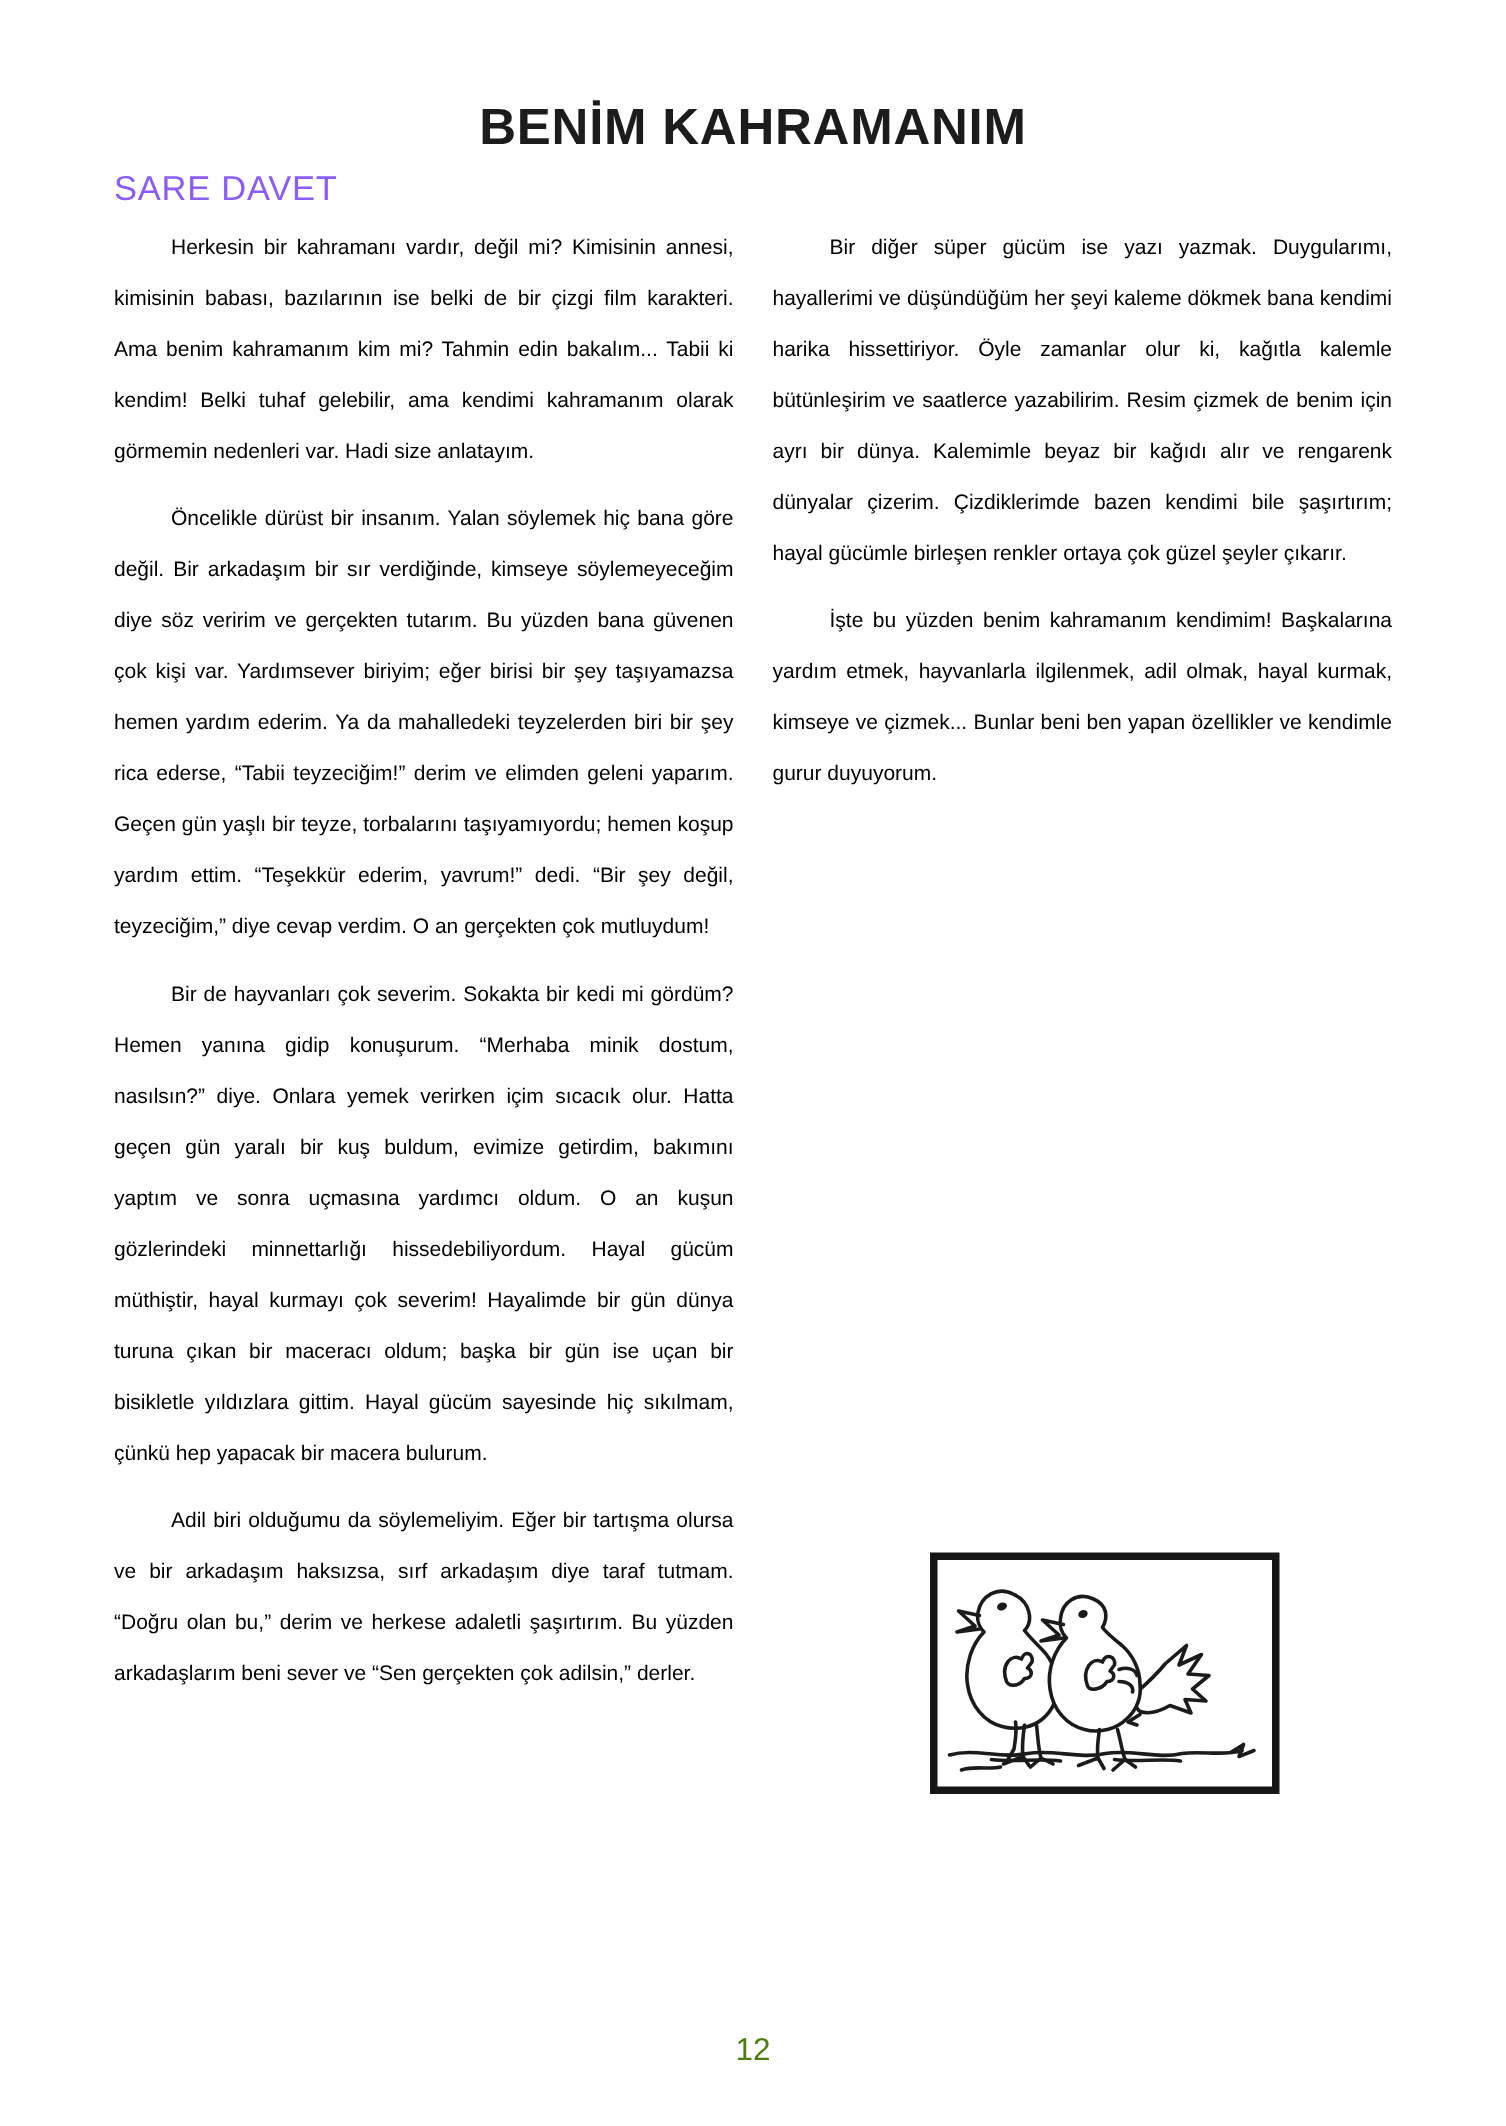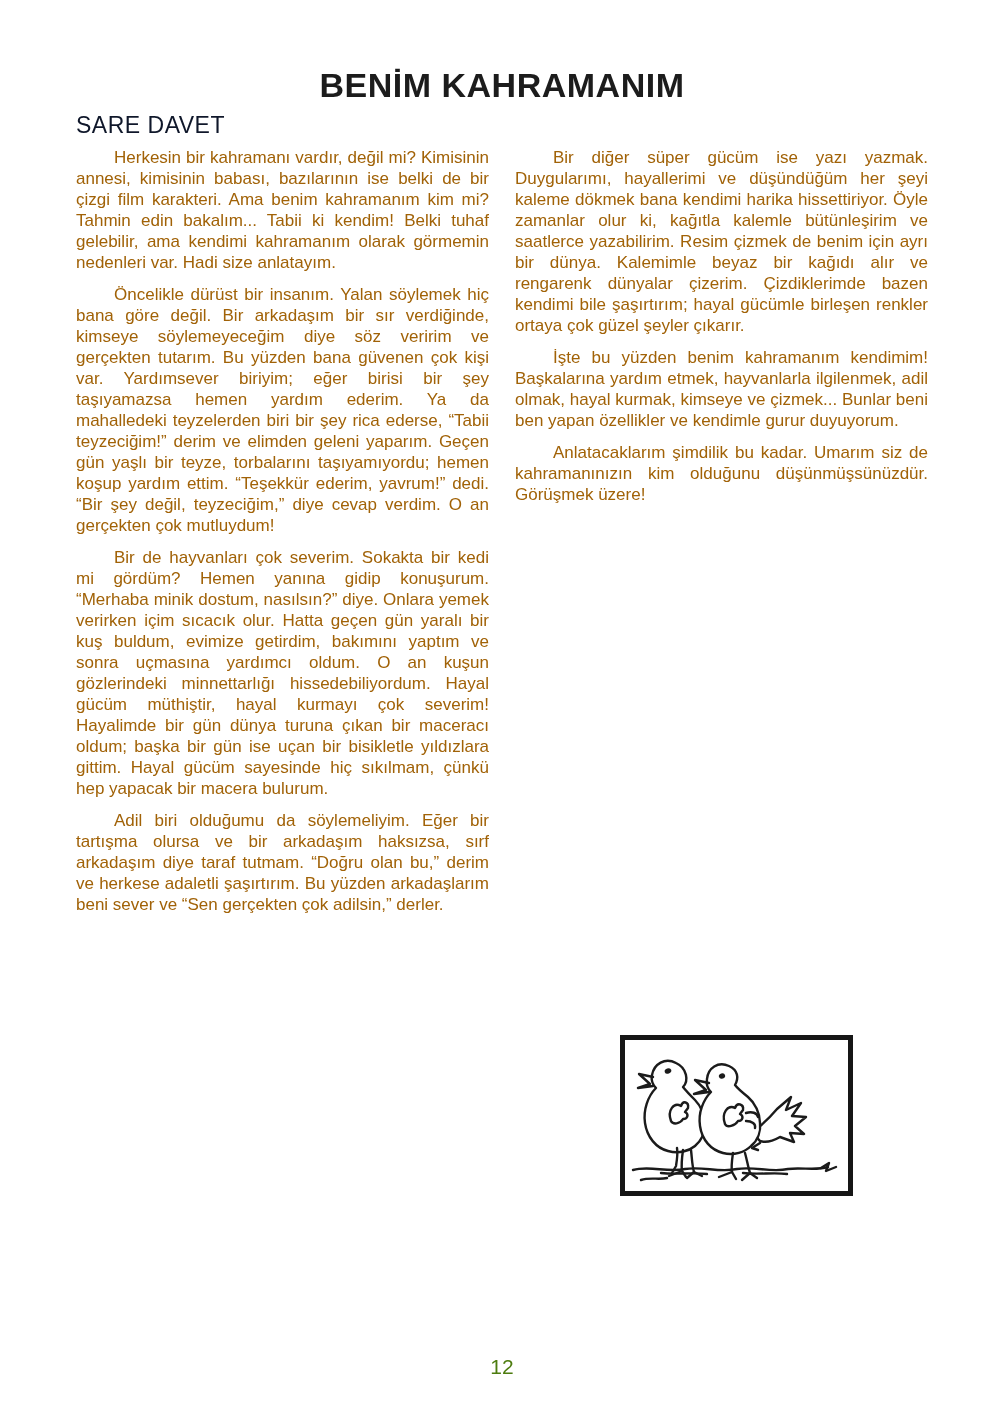--- a/index.html
+++ b/index.html
@@ -27,36 +27,36 @@
     font-weight: bold;
     letter-spacing: 0.5px;
     color: #1c1c1c;
   }
   .author {
     position: absolute;
     top: 112px;
     left: 76px;
     font-size: 23px;
     letter-spacing: 0.5px;
-    color: #0f172a;
+    color: #8b5cf6;
   }
   .cols {
     position: absolute;
     top: 147px;
     left: 76px;
     width: 852px;
     display: flex;
     gap: 26px;
   }
   .col {
     width: 413px;
     text-align: justify;
-    font-size: 17px;
-    line-height: 21px;
-    color: #a16207;
+    font-size: 14px;
+    line-height: 34px;
+    color: #000000;
     hyphens: auto;
   }
   .col p {
     margin: 0 0 11px 0;
     text-indent: 38px;
   }
   .illustration {
     position: absolute;
     left: 620px;
     top: 1035px;
@@ -108,21 +108,20 @@
   <div class="cols">
     <div class="col">
       <p>Herkesin bir kahramanı vardır, değil mi? Kimisinin annesi, kimisinin babası, bazılarının ise belki de bir çizgi film karakteri. Ama benim kahramanım kim mi? Tahmin edin bakalım... Tabii ki kendim! Belki tuhaf gelebilir, ama kendimi kahramanım olarak görmemin nedenleri var. Hadi size anlatayım.</p>
       <p>Öncelikle dürüst bir insanım. Yalan söylemek hiç bana göre değil. Bir arkadaşım bir sır verdiğinde, kimseye söylemeyeceğim diye söz veririm ve gerçekten tutarım. Bu yüzden bana güvenen çok kişi var. Yardımsever biriyim; eğer birisi bir şey taşıyamazsa hemen yardım ederim. Ya da mahalledeki teyzelerden biri bir şey rica ederse, “Tabii teyzeciğim!” derim ve elimden geleni yaparım. Geçen gün yaşlı bir teyze, torbalarını taşıyamıyordu; hemen koşup yardım ettim. “Teşekkür ederim, yavrum!” dedi. “Bir şey değil, teyzeciğim,” diye cevap verdim. O an gerçekten çok mutluydum!</p>
       <p>Bir de hayvanları çok severim. Sokakta bir kedi mi gördüm? Hemen yanına gidip konuşurum. “Merhaba minik dostum, nasılsın?” diye. Onlara yemek verirken içim sıcacık olur. Hatta geçen gün yaralı bir kuş buldum, evimize getirdim, bakımını yaptım ve sonra uçmasına yardımcı oldum. O an kuşun gözlerindeki minnettarlığı hissedebiliyordum. Hayal gücüm müthiştir, hayal kurmayı çok severim! Hayalimde bir gün dünya turuna çıkan bir maceracı oldum; başka bir gün ise uçan bir bisikletle yıldızlara gittim. Hayal gücüm sayesinde hiç sıkılmam, çünkü hep yapacak bir macera bulurum.</p>
       <p>Adil biri olduğumu da söylemeliyim. Eğer bir tartışma olursa ve bir arkadaşım haksızsa, sırf arkadaşım diye taraf tutmam. “Doğru olan bu,” derim ve herkese adaletli şaşırtırım. Bu yüzden arkadaşlarım beni sever ve “Sen gerçekten çok adilsin,” derler.</p>
     </div>
     <div class="col">
       <p>Bir diğer süper gücüm ise yazı yazmak. Duygularımı, hayallerimi ve düşündüğüm her şeyi kaleme dökmek bana kendimi harika hissettiriyor. Öyle zamanlar olur ki, kağıtla kalemle bütünleşirim ve saatlerce yazabilirim. Resim çizmek de benim için ayrı bir dünya. Kalemimle beyaz bir kağıdı alır ve rengarenk dünyalar çizerim. Çizdiklerimde bazen kendimi bile şaşırtırım; hayal gücümle birleşen renkler ortaya çok güzel şeyler çıkarır.</p>
       <p>İşte bu yüzden benim kahramanım kendimim! Başkalarına yardım etmek, hayvanlarla ilgilenmek, adil olmak, hayal kurmak, kimseye ve çizmek... Bunlar beni ben yapan özellikler ve kendimle gurur duyuyorum.</p>
-      <p>Anlatacaklarım şimdilik bu kadar. Umarım siz de kahramanınızın kim olduğunu düşünmüşsünüzdür. Görüşmek üzere!</p>
     </div>
   </div>
 
   <figure class="illustration">
     <svg viewBox="0 0 223 151" aria-hidden="true">
 
       <path class="sketch" d="M8,130 C 25,125 42,133 60,129 C 78,126 94,133 112,129 C 130,126 146,133 163,129 C 177,127 190,131 203,127" stroke-width="2.8"></path>
       <path class="sketch" d="M196,128 L204,123 L201,131 L211,127" stroke-width="2.2"></path>
       <path class="sketch" d="M16,140 C 25,137 34,140 42,138" stroke-width="1.8"></path>
       <path class="sketch" d="M36,133 C 52,135 66,132 82,134" stroke-width="3.2"></path>

